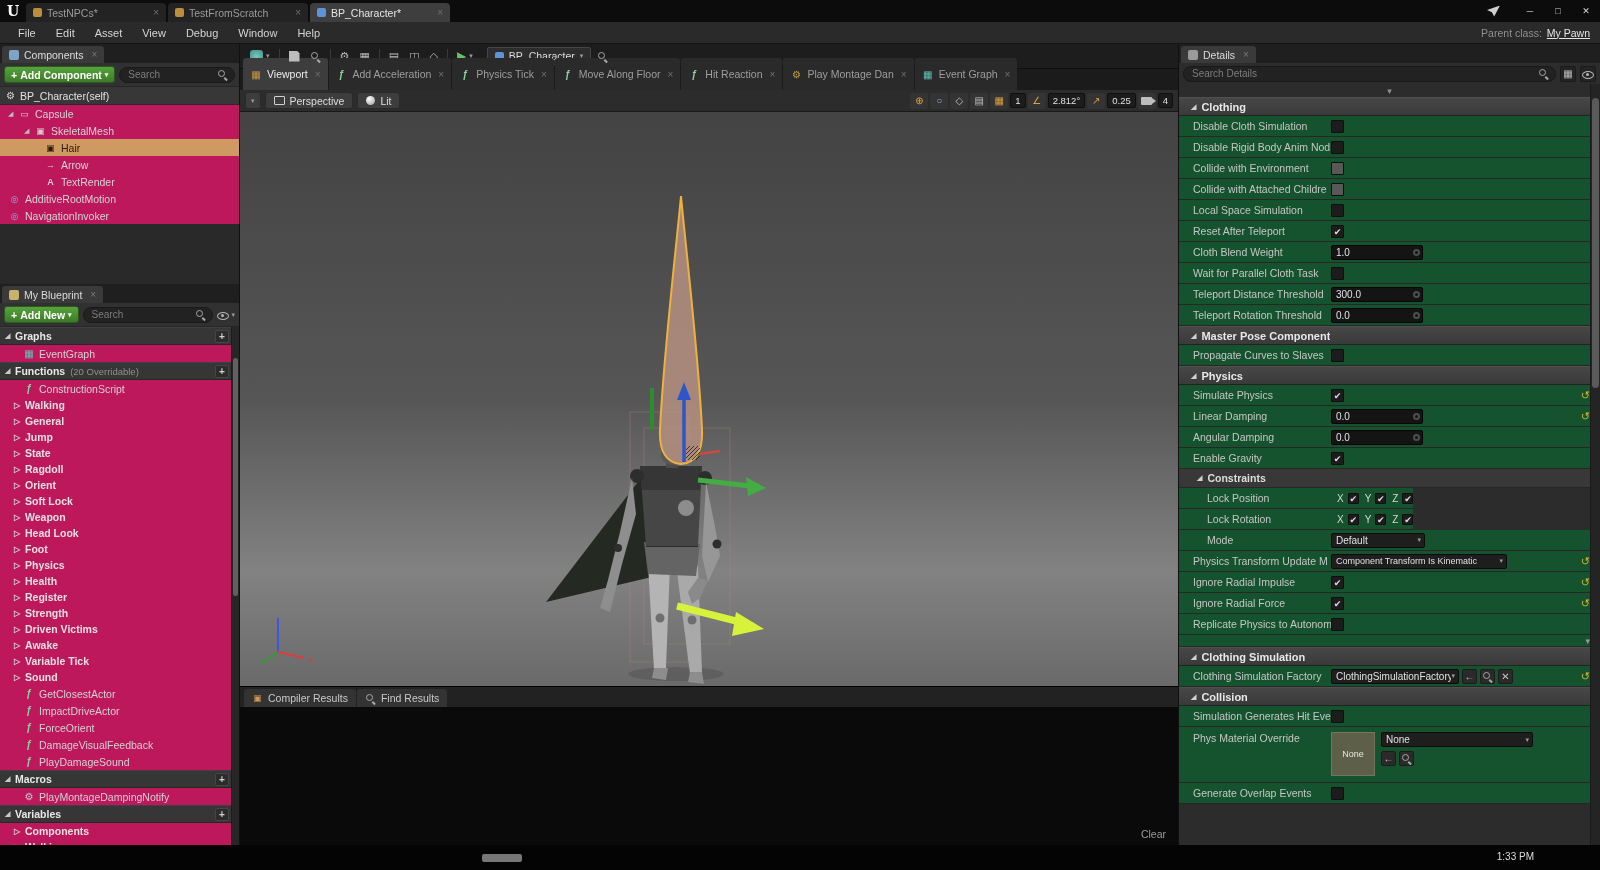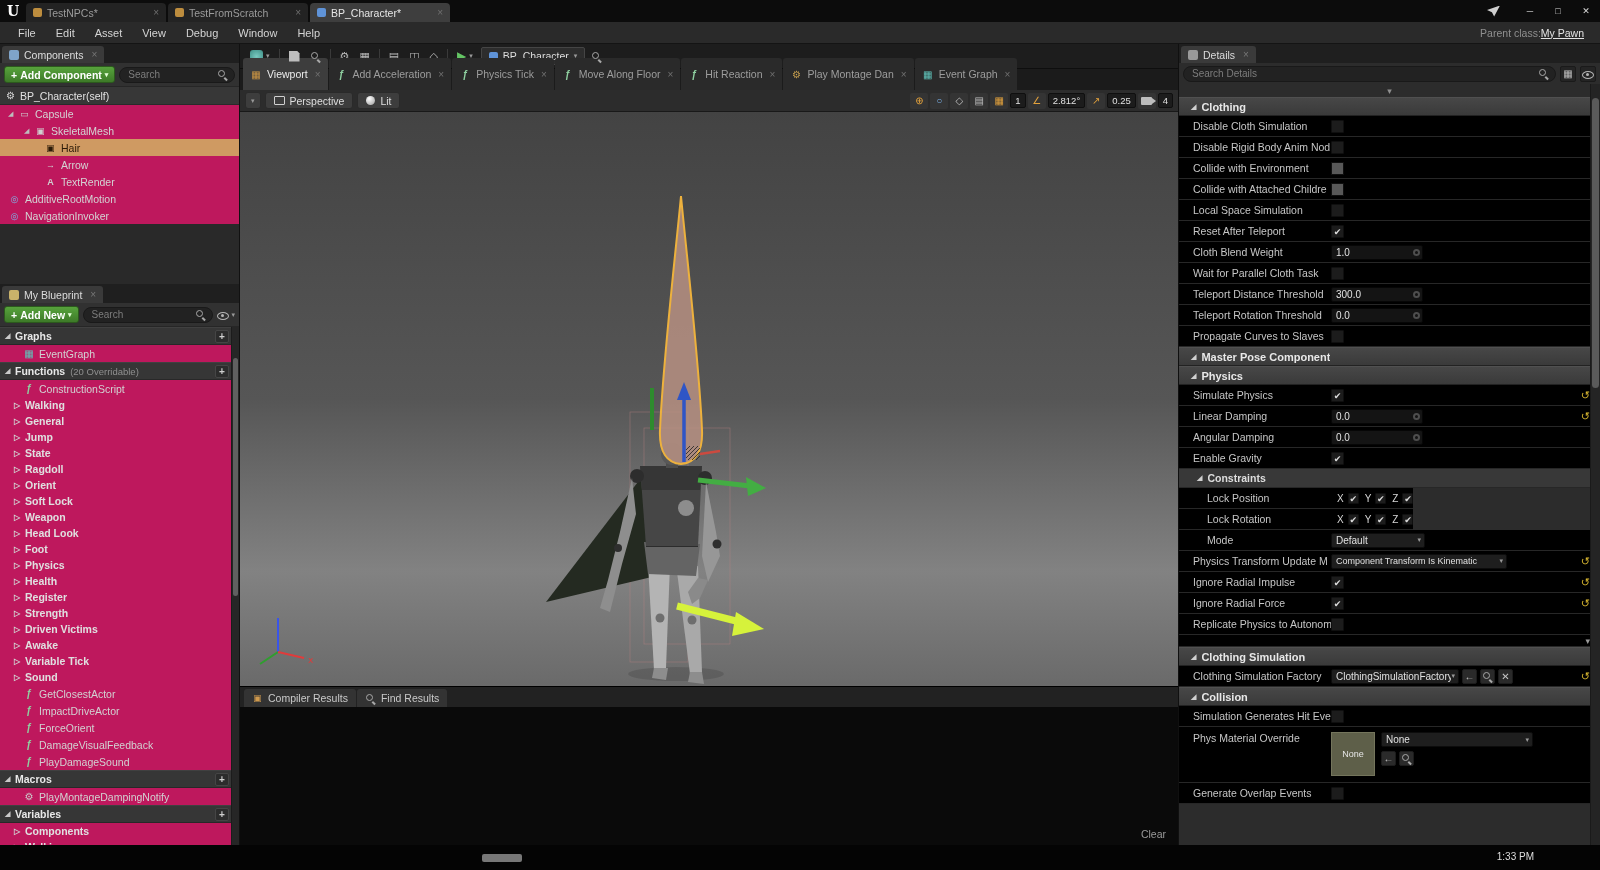--- a/index.html
+++ b/index.html
@@ -17,21 +17,21 @@
 .tt-ico.blueprint{background:#5f93d8}
 .tt-close{margin-left:auto;color:#6f6f6f;font-size:10px}
 .win-controls{margin-left:auto;display:flex;align-items:center;height:22px}
 .fb-ico{width:13px;height:11px;background:#cfcfcf;clip-path:polygon(0 40%,100% 0,55% 100%,38% 62%);margin-right:16px}
 .wc{width:28px;height:22px;display:flex;align-items:center;justify-content:center;color:#d8d8d8;font-size:9px}
 
 
 .menubar{position:absolute;left:0;top:22px;width:1600px;height:22px;background:#2a2a2a;display:flex;align-items:center;border-bottom:1px solid #141414}
 .menu-items{display:flex;padding-left:8px}
 .menu-item{padding:0 10px;color:#d4d4d4}
-.parent-class{margin-left:auto;padding-right:16px;display:flex;font-size:10.5px;align-items:center}
+.parent-class{margin-left:auto;padding-right:10px;display:flex;gap:5px;font-size:10.5px;align-items:center}
 .pc-label{color:#8f8f8f}
 .pc-value{color:#e4e4e4;text-decoration:underline}
 
 
 .panel-tab-row{height:19px;background:#1f1f1f;display:flex;align-items:flex-end;padding-left:2px;flex:none}
 .panel-tab{height:17px;background:#3a3a3a;border-radius:3px 3px 0 0;display:flex;align-items:center;gap:5px;padding:0 7px;font-size:10.5px;color:#dcdcdc}
 .pt-ico{width:10px;height:10px;border-radius:2px;background:#8a8a8a;flex:none}
 .comp-ico{background:#7fa4c9}
 .mybp-ico{background:#c9b26a}
 .det-ico{background:#9a9a9a}
@@ -96,21 +96,21 @@
 
 
 .center{position:absolute;left:240px;top:44px;width:938px;height:801px;display:flex;flex-direction:column;background:#242424}
 .main-toolbar{height:25px;background:#1d1d1d;border-bottom:1px solid #0e0e0e;display:flex;align-items:center;gap:2px;padding:0 6px;flex:none}
 .tb-btn{height:20px;display:flex;align-items:center;gap:3px;padding:0 4px;border-radius:2px;color:#c2c2c2}
 .tb-sep{width:1px;height:14px;background:#3a3a3a;margin:0 3px}
 .tbg{font-size:11px;color:#b9b9b9}
 .tbg.compile{width:13px;height:13px;border-radius:3px;background:radial-gradient(#79c9c0,#3e8f86)}
 .disk{width:11px;height:11px;background:#bdbdbd;clip-path:polygon(0 0,75% 0,100% 25%,100% 100%,0 100%)}
 .play{color:#64c464;font-size:12px}
-.debug-obj{height:18px;display:flex;align-items:center;gap:5px;background:#2d2d2d;border:1px solid #454545;border-radius:2px;padding:0 7px;color:#ddd;font-size:10.5px;margin-left:2px}
+.debug-obj{height:18px;display:flex;align-items:center;gap:5px;background:#2d2d2d;border:1px solid #454545;border-radius:2px;padding:0 7px;color:#ddd;font-size:10.5px;margin-left:8px}
 .do-ico{width:9px;height:9px;border-radius:2px;background:#5f93d8}
 .doc-tabs{height:21px;background:#1b1b1b;display:flex;align-items:flex-end;gap:1px;padding-left:3px;flex:none}
 .doc-tab{height:19px;display:flex;align-items:center;gap:5px;padding:16px 7px;background:#2a2a2a;border-radius:3px 3px 0 0;color:#9d9d9d;font-size:10.5px}
 .doc-tab.active{background:#3d3d3d;color:#ececec}
 .dico{font-size:10px;width:12px;display:inline-flex;justify-content:center}
 .dico.viewport::before{content:"▦";color:#cd9643}
 .dico.func::before{content:"ƒ";color:#8fd0a0;font-weight:bold}
 .dico.gear::before{content:"⚙";color:#c79f4e}
 .dico.graph::before{content:"▦";color:#5fc3ba}
 .dt-close{color:#707070;font-size:10px;margin-left:2px}
@@ -136,21 +136,21 @@
 .rp-body{flex:1;background:#0a0a0a;position:relative}
 .rp-clear{position:absolute;right:12px;bottom:5px;color:#9a9a9a;font-size:10.5px}
 
 
 .right-panel{position:absolute;left:1178px;top:44px;width:422px;height:801px;background:#2c2c2c;border-left:1px solid #101010;display:flex;flex-direction:column;overflow:hidden}
 .det-search-row{height:21px;display:flex;align-items:center;gap:4px;padding:0 4px;flex:none}
 .det-icon-btn{width:16px;height:16px;display:inline-flex;align-items:center;justify-content:center;color:#bdbdbd;background:#242424;border:1px solid #1a1a1a;border-radius:2px;font-size:10px;flex:none}
 .det-expander{height:13px;display:flex;align-items:center;justify-content:center;color:#8f8f8f;font-size:9px;flex:none}
 .det-expander::before{content:"▾"}
 .det-rows{flex:1;overflow:hidden;margin-right:10px}
-.drow{min-height:21px;height:21px;display:flex;align-items:center;background:#000000;border-bottom:1px solid #272727;padding-left:14px}
+.drow{min-height:21px;height:21px;display:flex;align-items:center;background:#14532d;border-bottom:1px solid #272727;padding-left:14px}
 .drow-label{width:138px;flex:none;overflow:hidden;white-space:nowrap;color:#c6c6c6;font-size:10.5px}
 .drow-label.ind1{padding-left:14px}
 .cb{width:13px;height:13px;background:#1c1c1c;border:1px solid #0f0f0f;border-radius:1px;display:inline-flex;align-items:center;justify-content:center;flex:none}
 .cb.disabled{background:#585858}
 .ck{line-height:1}
 .ck::before{content:"✔";font-size:9px;color:#dcdcdc}
 .numf{width:92px;height:15px;background:#141414;border:1px solid #060606;border-radius:2px;align-items:center;display:inline-flex}
 .numv{flex:1;padding:0 4px;color:#e2e2e2;font-size:10px;overflow:hidden;white-space:nowrap}
 .knob{width:7px;height:7px;border:2px solid #4e4e4e;border-radius:50%;margin-right:2px;flex:none}
 .ddf{width:94px;height:15px;background:#1e1e1e;border:1px solid #0c0c0c;border-radius:2px;align-items:center;display:inline-flex}
@@ -972,33 +972,33 @@
 
             <span class="numf">
               <span class="numv">0.0</span>
               <span class="knob"></span>
             </span>
 
           </div>
 
         </div>
       
-        <div class="drow checkbox">
-
-          <span class="drow-label">Propagate Curves to Slaves</span>
-          <div class="drow-ctl">
-            <span class="cb"></span>
-
-          </div>
-
-        </div>
-      
         <div class="drow section">
           <span class="sec-tri"></span>
           <span class="drow-label">Master Pose Component</span>
+
+        </div>
+      
+        <div class="drow checkbox">
+
+          <span class="drow-label">Propagate Curves to Slaves</span>
+          <div class="drow-ctl">
+            <span class="cb"></span>
+
+          </div>
 
         </div>
       
         <div class="drow section">
           <span class="sec-tri"></span>
           <span class="drow-label">Physics</span>
 
         </div>
       
         <div class="drow checkbox">

